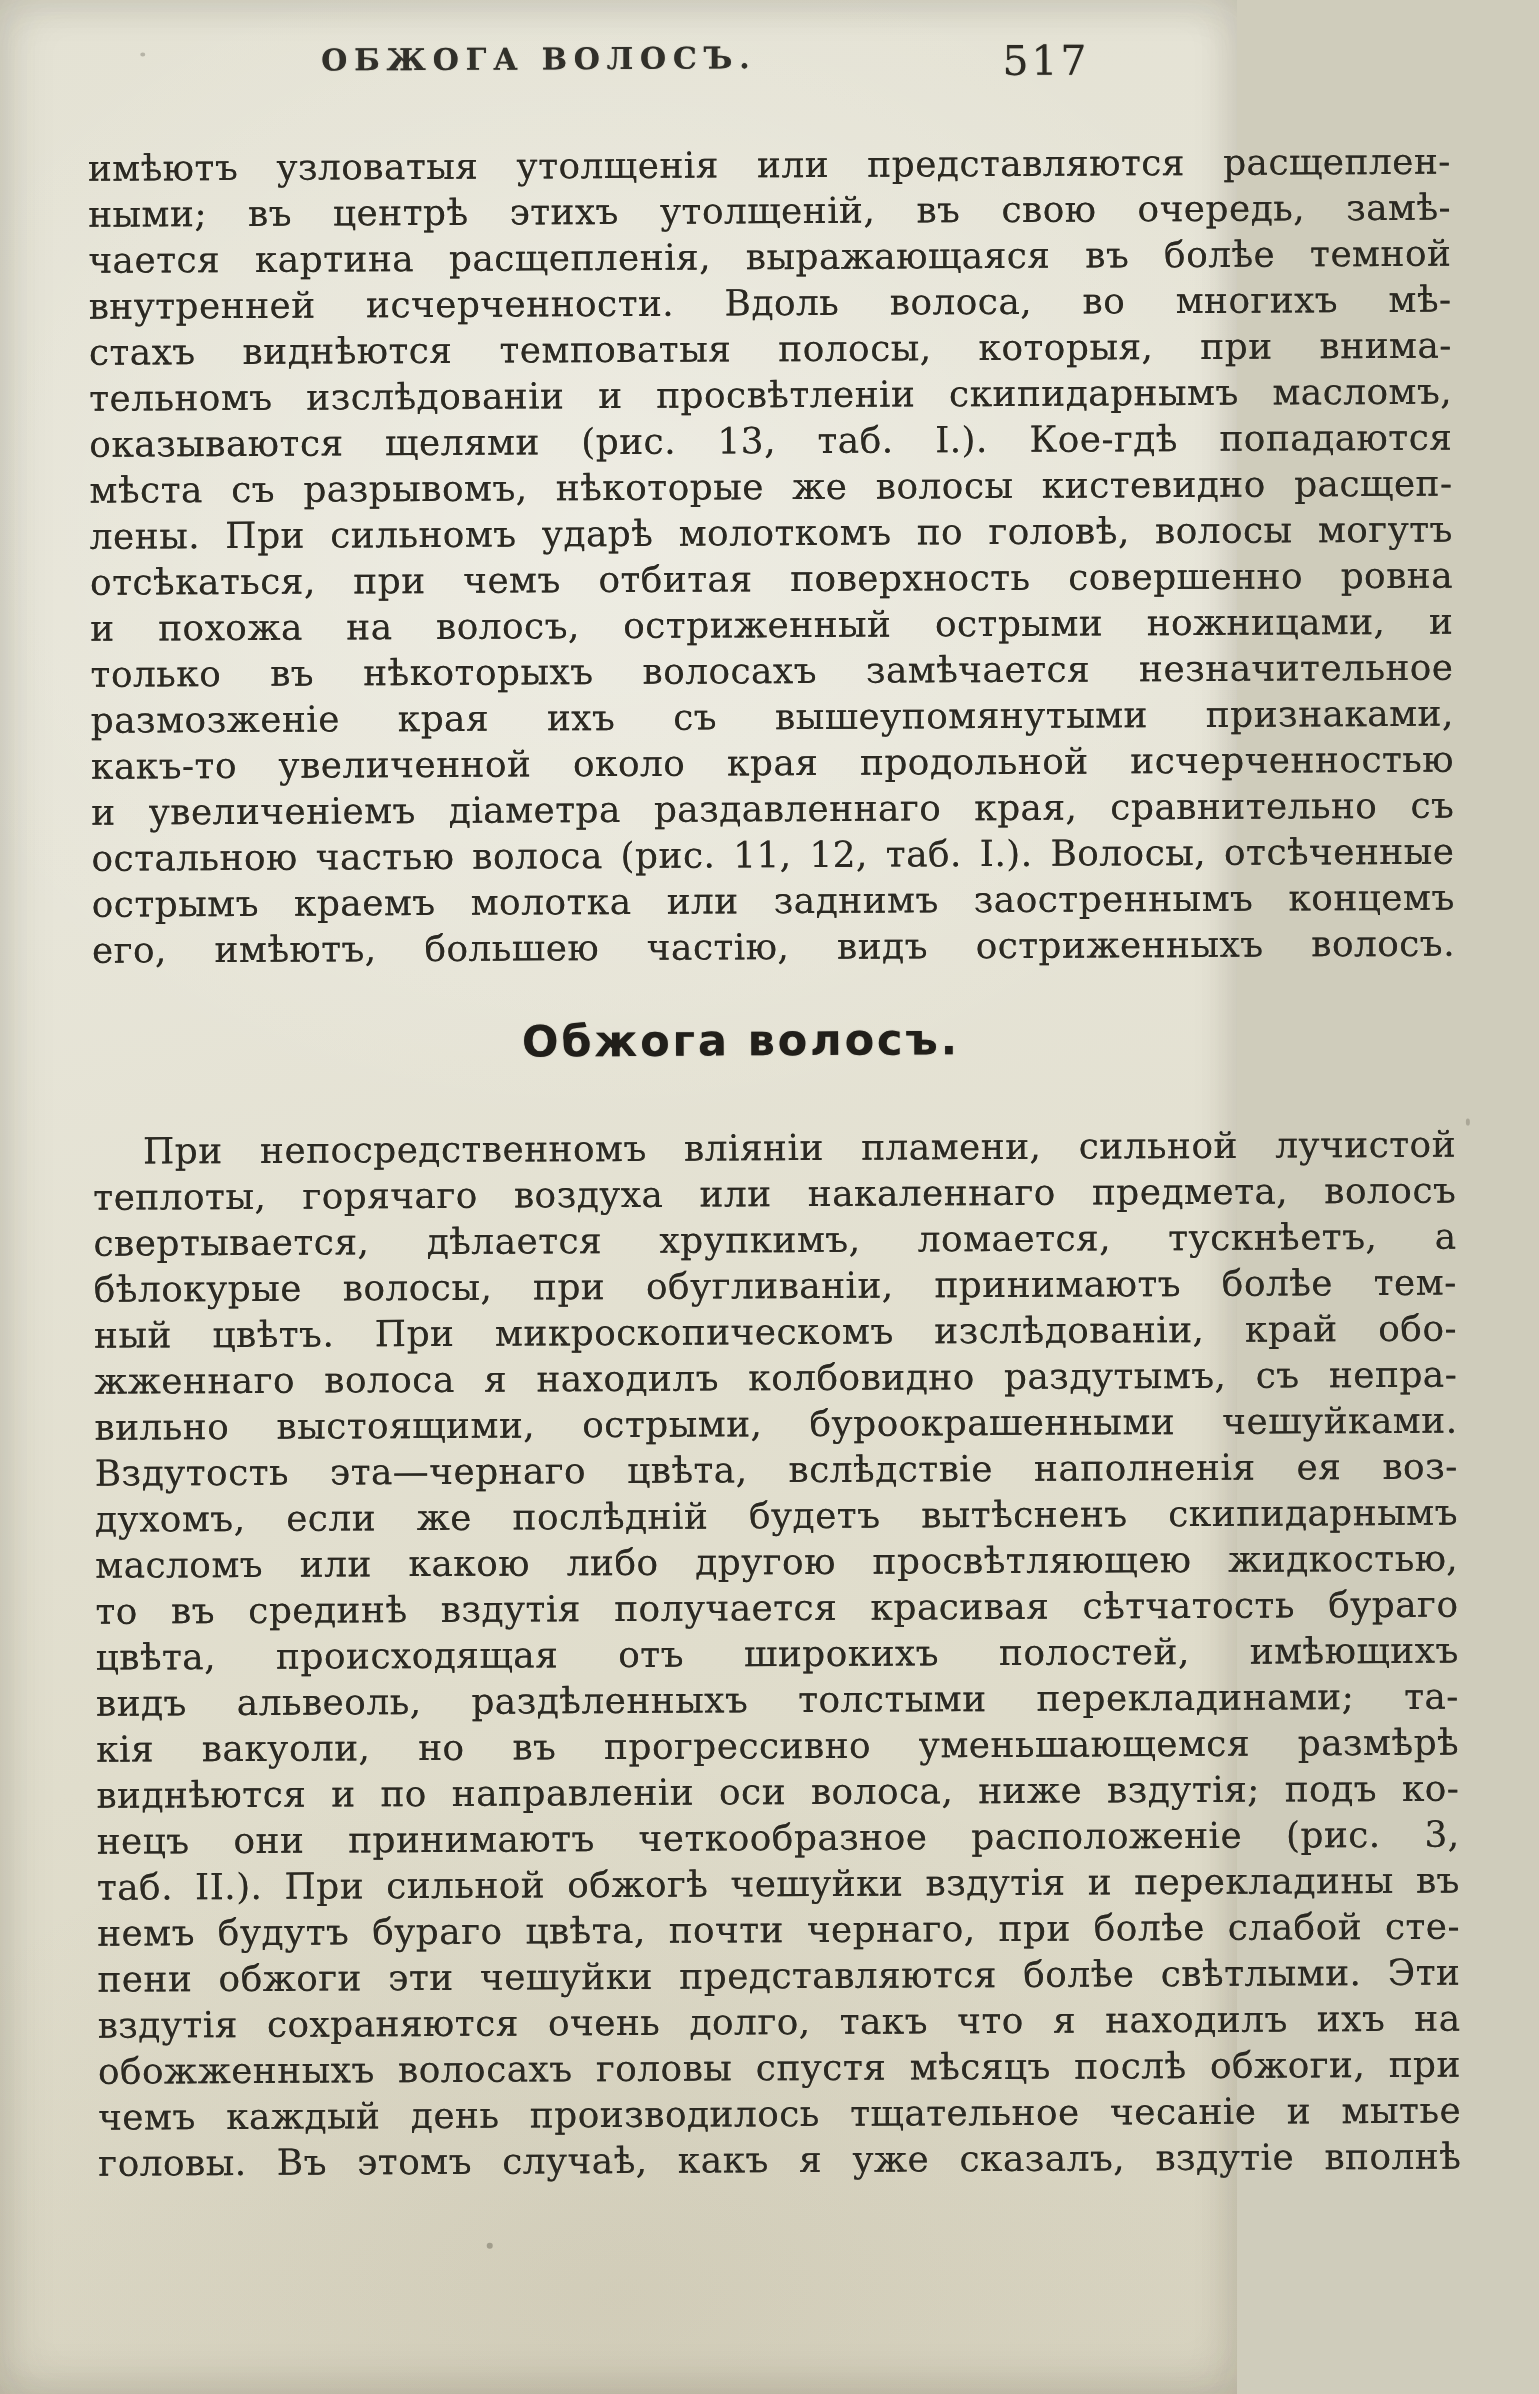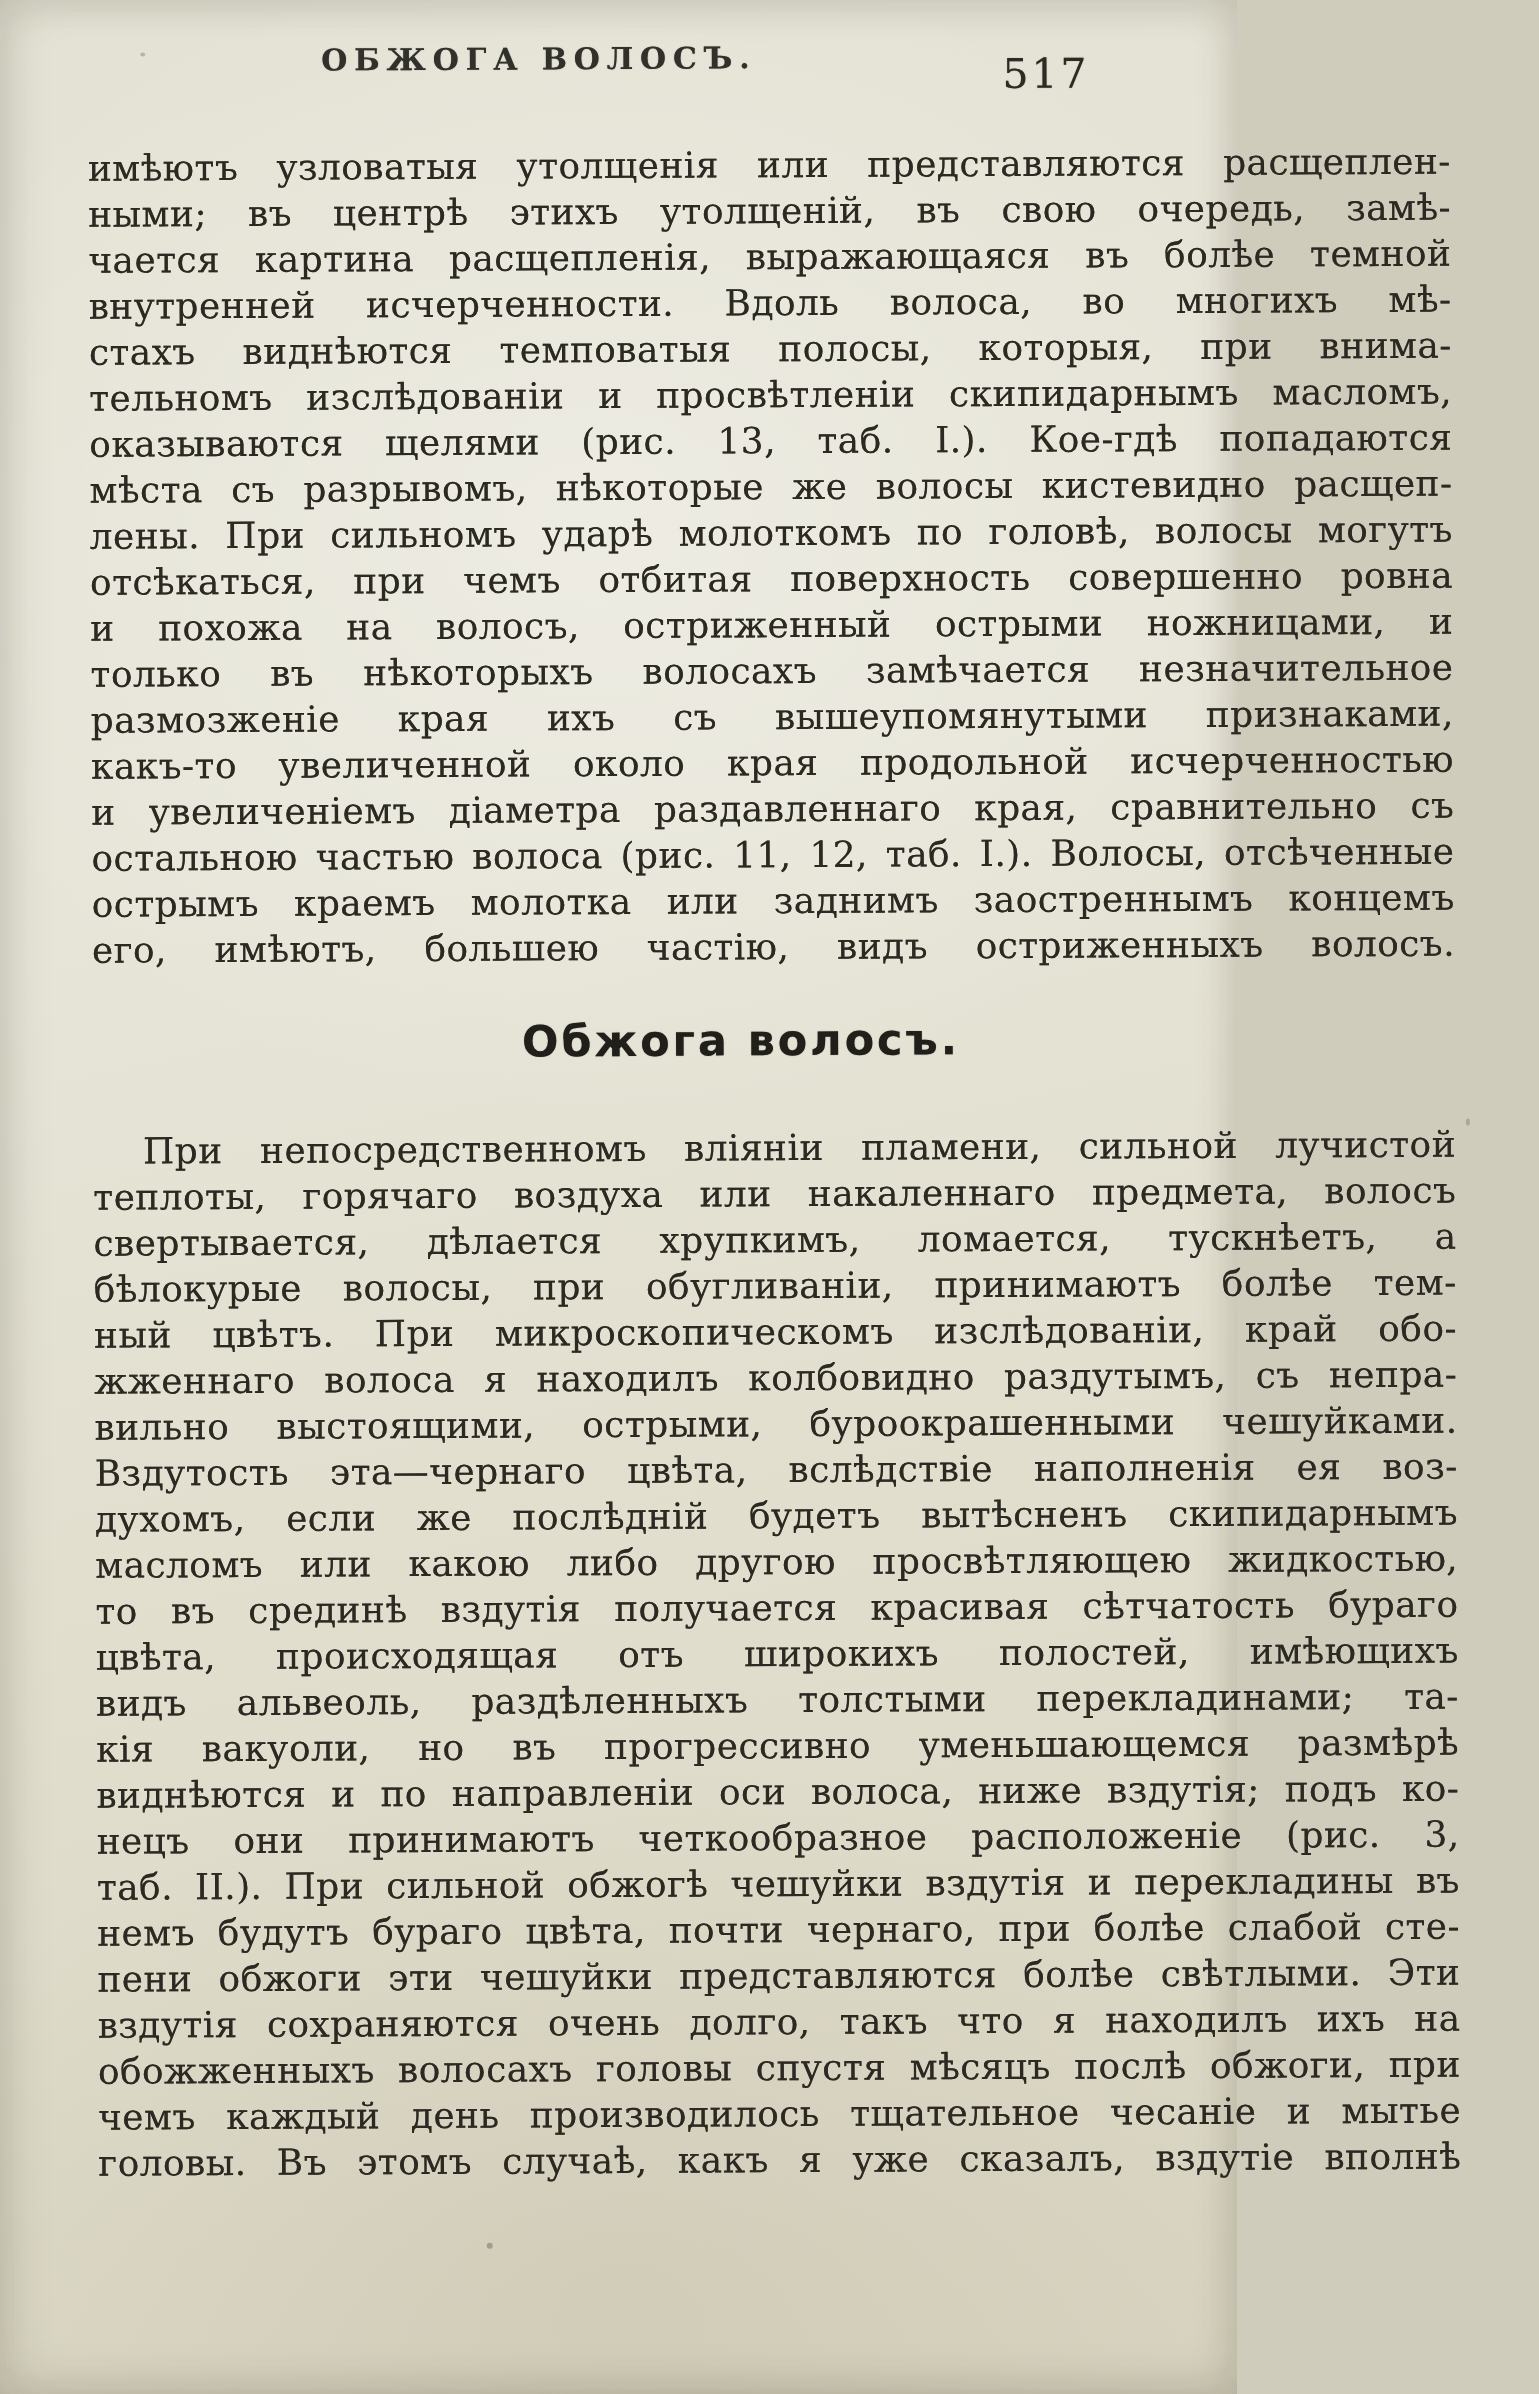--- a/index.html
+++ b/index.html
@@ -48,21 +48,21 @@
     transform: translateX(-75px);
     font-size: 30px;
     letter-spacing: 6.8px;
     font-weight: 600;
     color: #31302a;
     text-shadow: 0 0 1px rgba(49,48,42,0.55);
   }
   .page-number {
     position: absolute;
     right: 143px;
-    top: 17px;
+    top: 4px;
     font-size: 41px;
     color: #2d2b24;
     letter-spacing: 2.9px;
     text-shadow: 0 0 1px rgba(45,43,36,0.5);
   }
   .column {
     position: absolute;
     left: 92px;
     top: 143px;
     width: 1363px;

